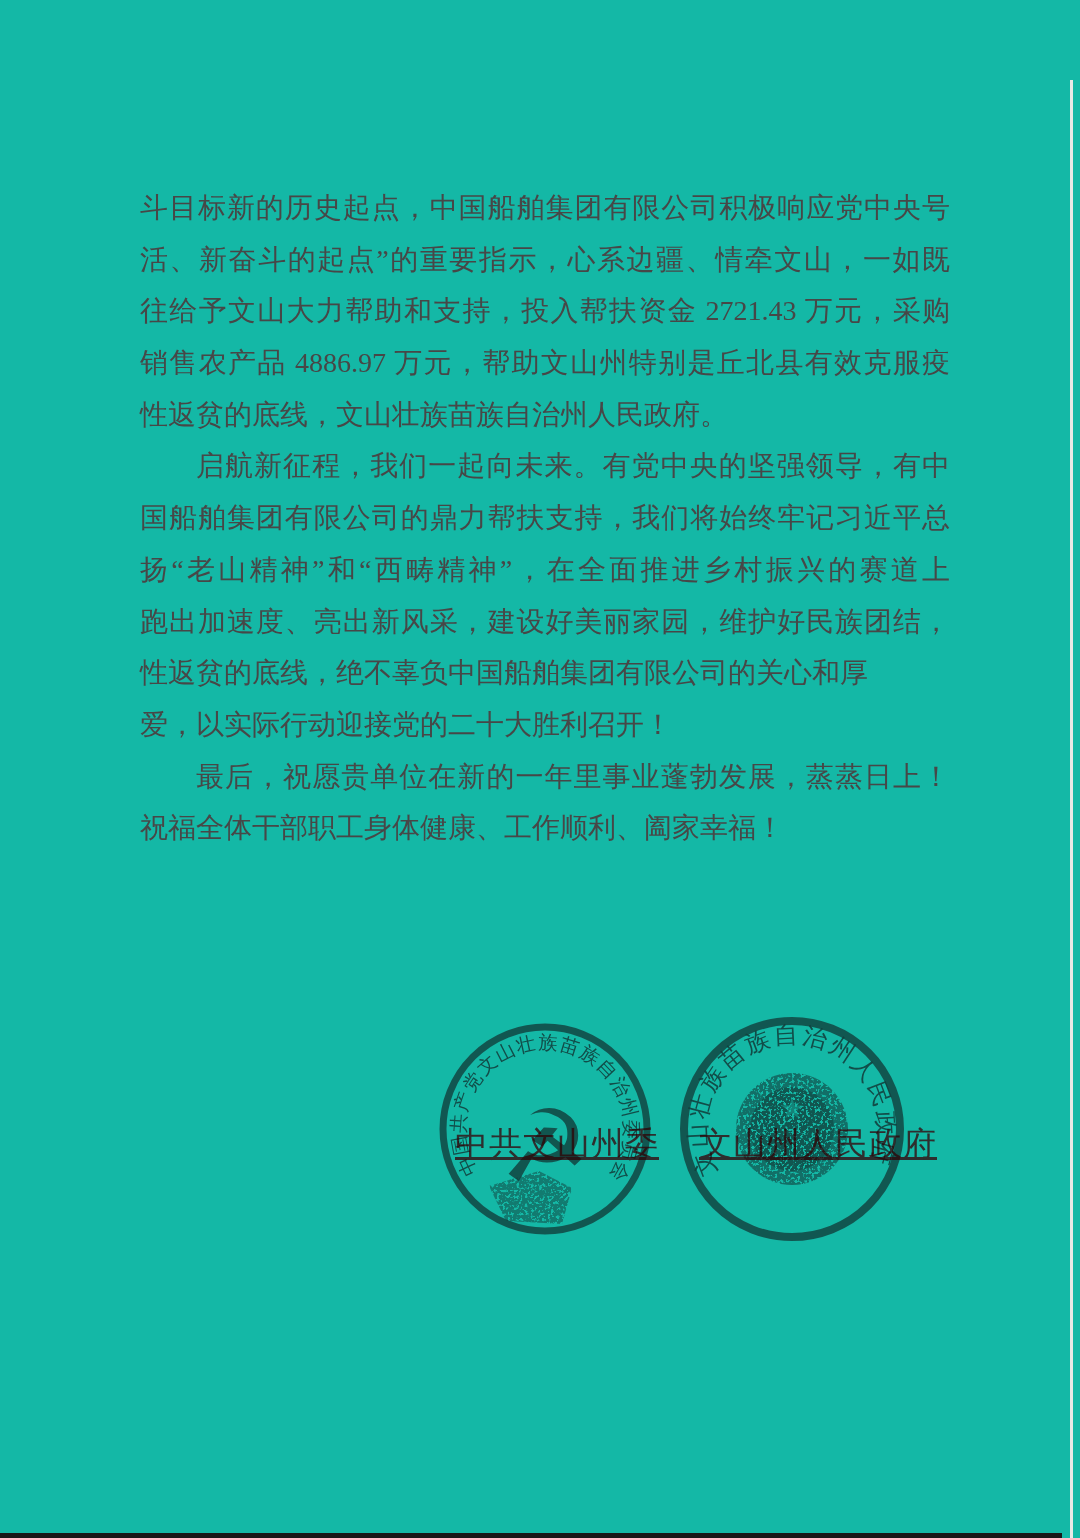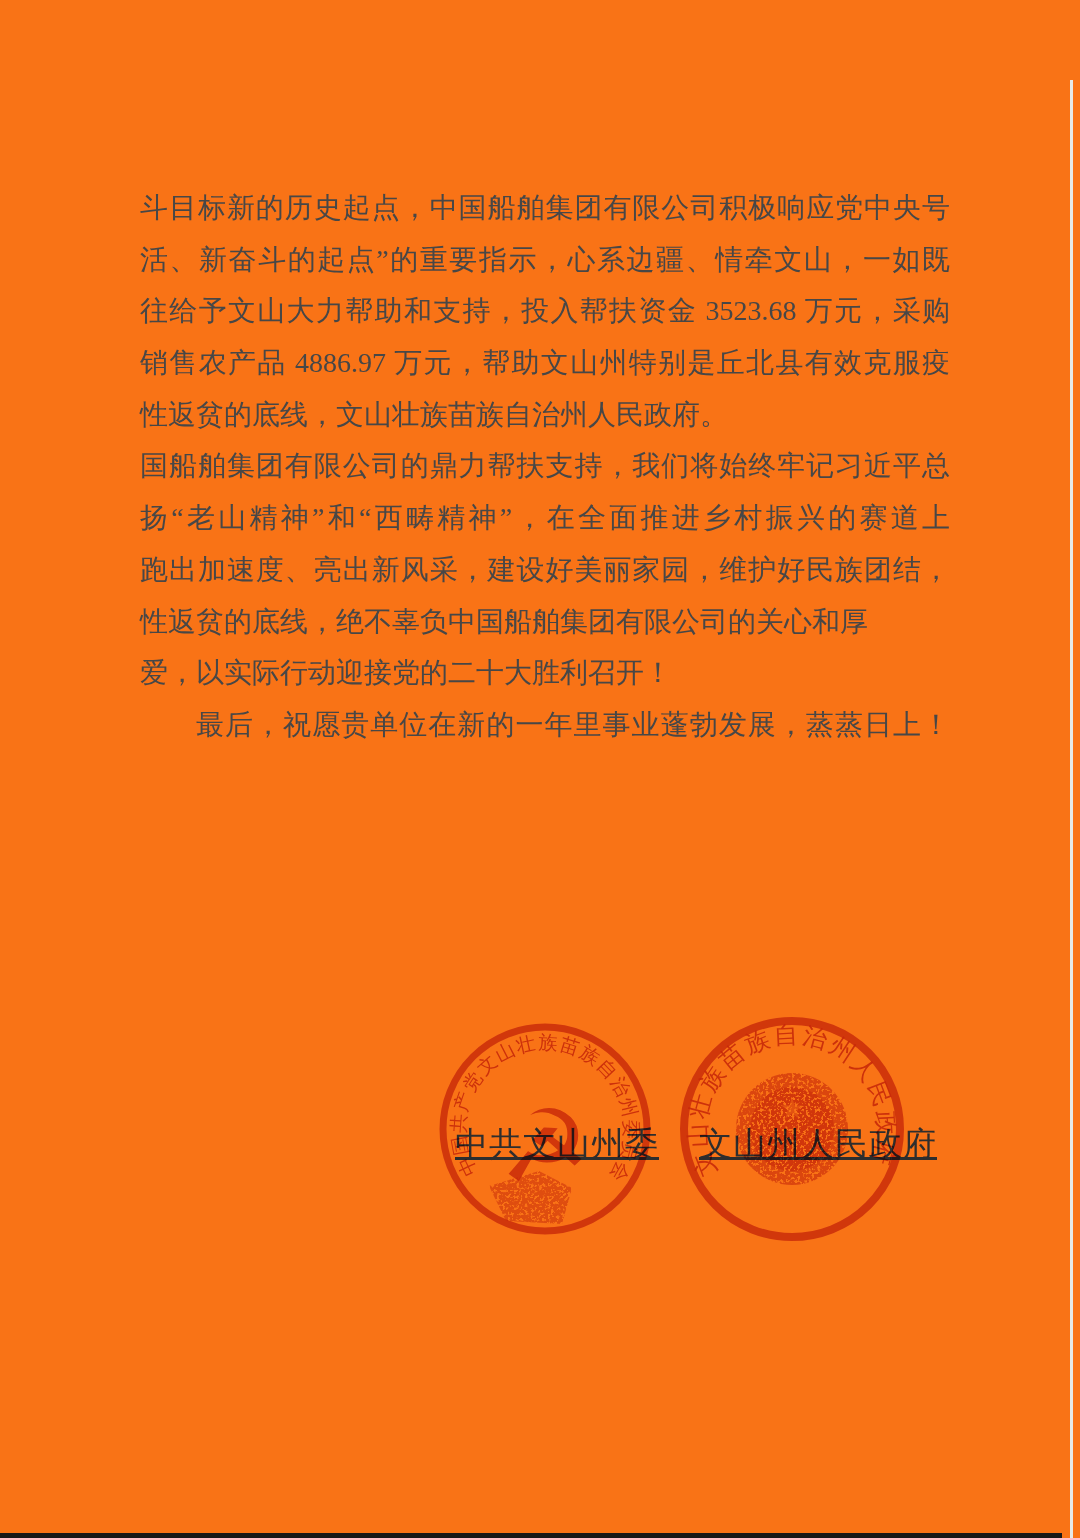--- a/index.html
+++ b/index.html
@@ -3,21 +3,21 @@
 <meta charset="utf-8">
 <style>
   html,body{margin:0;padding:0;}
   body{
     width:1080px;height:1538px;
     background:#f4f4f4;
     font-family:"Liberation Serif","DejaVu Serif",serif;
   }
   .page{
     position:relative;width:1080px;height:1538px;
-    background:#f97316;overflow:hidden;
+    background:#14b8a6;overflow:hidden;
   }
   
   .body-text{
     position:absolute;left:140px;top:182px;width:810px;
     color:#474747;font-size:28px;
   }
   .line{
     height:51.7px;line-height:51.7px;
     white-space:nowrap;text-align:left;
   }
@@ -54,31 +54,33 @@
   }
 </style>
 </head>
 <body>
 
 <div class="page">
 
   <div class="body-text">
     <div class="line full">斗目标新的历史起点，中国船舶集团有限公司积极响应党中央号</div>
     <div class="line full">活、新奋斗的起点”的重要指示，心系边疆、情牵文山，一如既</div>
-    <div class="line full">往给予文山大力帮助和支持，投入帮扶资金 3523.68 万元，采购</div>
+    <div class="line full">往给予文山大力帮助和支持，投入帮扶资金 2721.43 万元，采购</div>
     <div class="line full">销售农产品 4886.97 万元，帮助文山州特别是丘北县有效克服疫</div>
     <div class="line">性返贫的底线，文山壮族苗族自治州人民政府。</div>
 
+    <div class="line full indent">启航新征程，我们一起向未来。有党中央的坚强领导，有中</div>
     <div class="line full">国船舶集团有限公司的鼎力帮扶支持，我们将始终牢记习近平总</div>
     <div class="line full">扬“老山精神”和“西畴精神”，在全面推进乡村振兴的赛道上</div>
     <div class="line full">跑出加速度、亮出新风采，建设好美丽家园，维护好民族团结，</div>
     <div class="line">性返贫的底线，绝不辜负中国船舶集团有限公司的关心和厚</div>
     <div class="line">爱，以实际行动迎接党的二十大胜利召开！</div>
 
     <div class="line full indent">最后，祝愿贵单位在新的一年里事业蓬勃发展，蒸蒸日上！</div>
+    <div class="line">祝福全体干部职工身体健康、工作顺利、阖家幸福！</div>
   </div>
 
   <div class="signature-row">
     <span>中共文山州委</span>
     <span>文山州人民政府</span>
   </div>
 
   <div class="seal seal-party">
     <svg width="222" height="226" viewBox="0 0 222 226" xmlns="http://www.w3.org/2000/svg">
       <defs>

